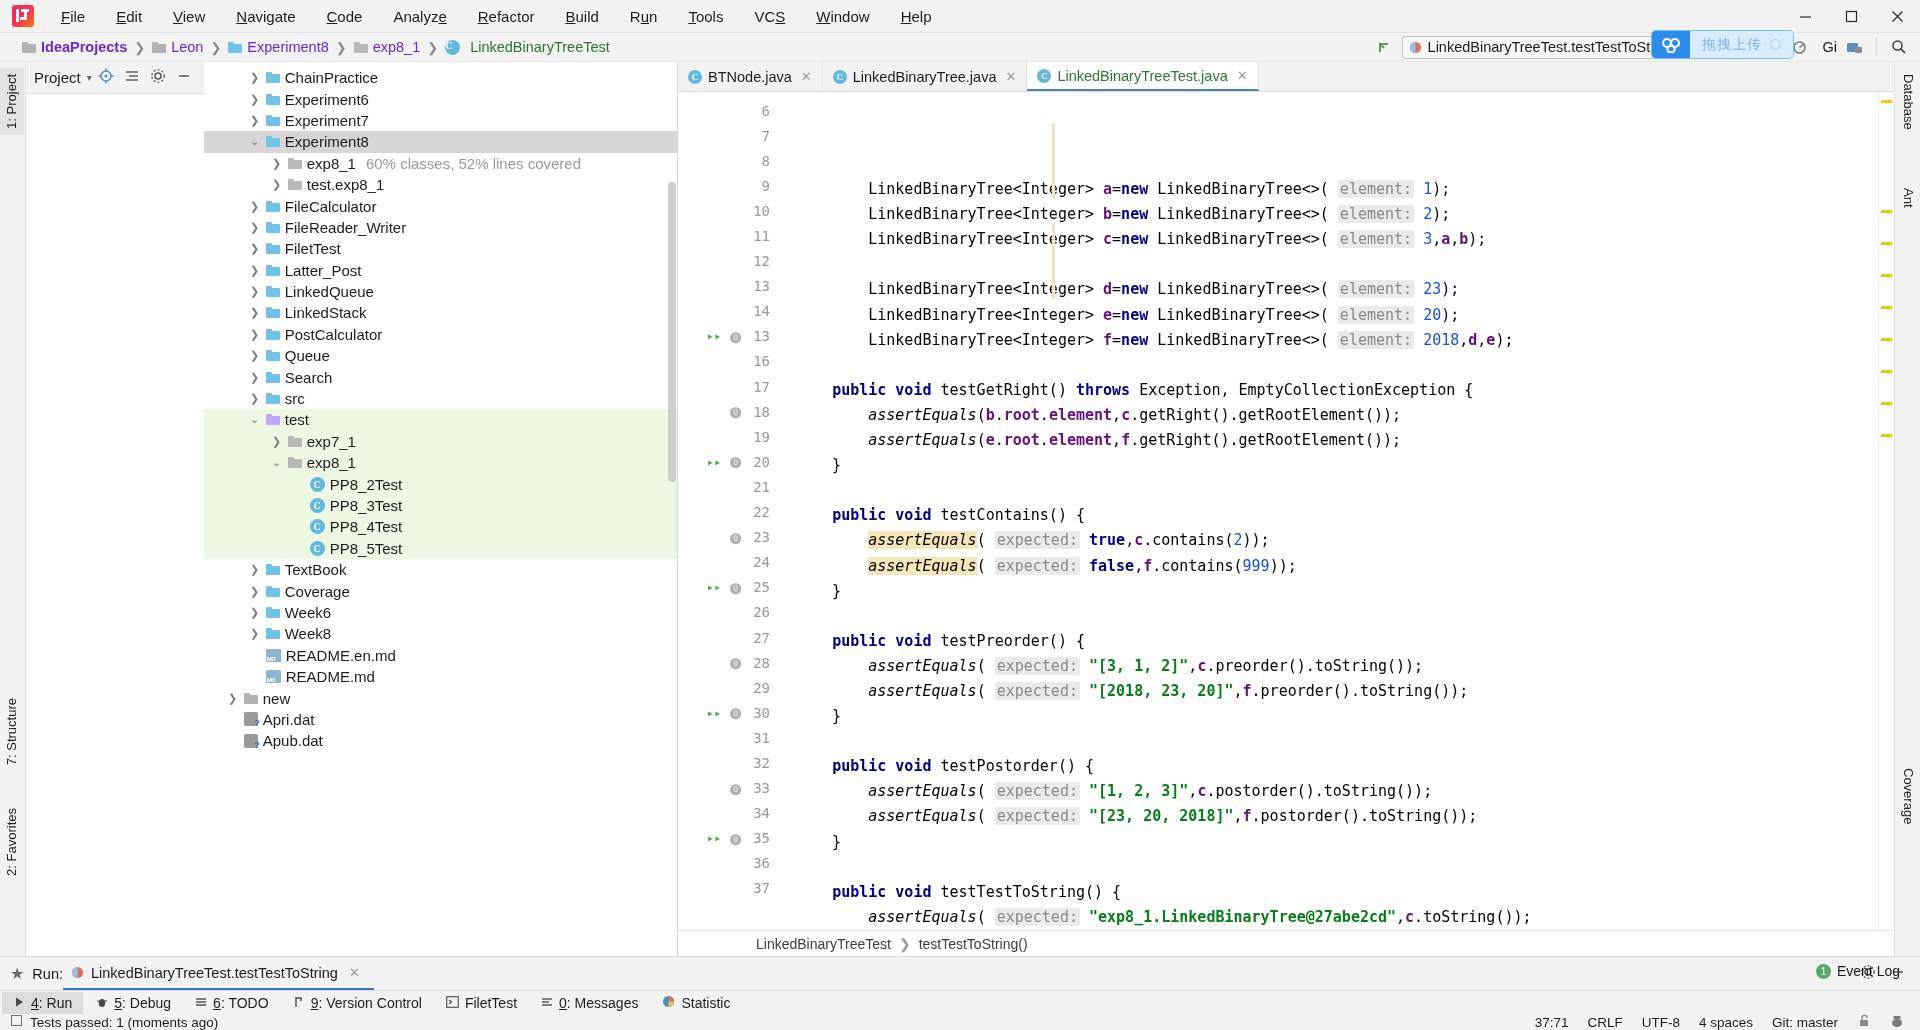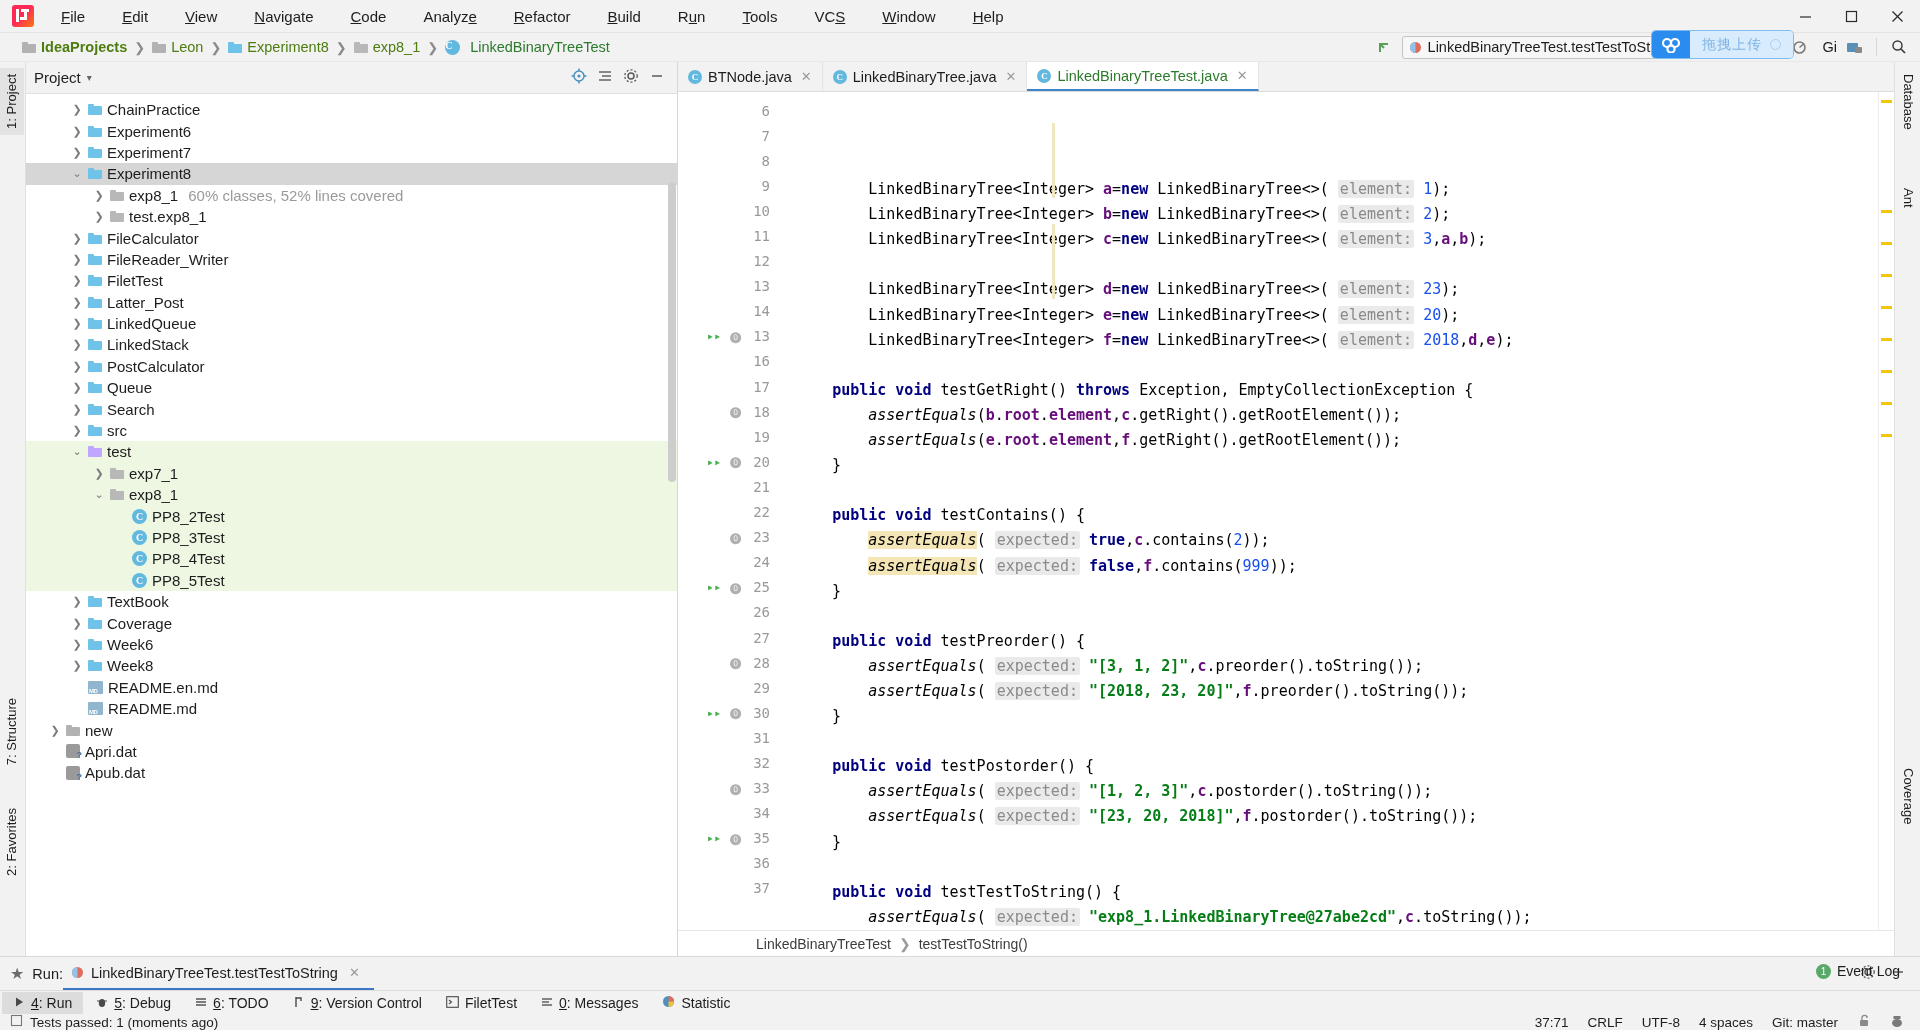--- a/index.html
+++ b/index.html
@@ -18,40 +18,40 @@
     position: absolute; top:0; left:0; width:1920px; height:33px;
     background:#f2f2f2; display:flex; align-items:center;
     border-bottom:1px solid #e4e4e4;
   }
   .ij-logo { width:22px; height:22px; margin-left:12px; margin-right:10px; position:relative; }
   .ij-logo .sq { position:absolute; inset:0; background:linear-gradient(135deg,#fe2857 0%,#fe2857 45%,#f97a12 100%); border-radius:3px;}
   .ij-logo .bar { position:absolute; left:4px; top:4px; width:3px; height:13px; background:#fff;}
   .ij-logo .j { position:absolute; left:9px; top:4px; width:8px; height:3px; background:#fff;}
   .ij-logo .j2 { position:absolute; left:12px; top:4px; width:3px; height:11px; background:#fff;}
   .ij-logo .j3 { position:absolute; left:8px; top:12px; width:7px; height:3px; background:#fff;}
-  .menubar { display:flex; align-items:center; gap:15px; margin-left:6px; }
+  .menubar { display:flex; align-items:center; gap:9px; margin-left:6px; }
   .menu-item {
     padding:4px 11px; font-size:15px; color:#1d1d1d; cursor:default; white-space:nowrap;
   }
   .menu-item u { text-decoration: underline; }
   .win-title {
     position:absolute; left:0; right:0; text-align:center; font-size:14.5px; color:#3c3c3c;
     pointer-events:none;
   }
   .win-controls { position:absolute; right:0; top:0; height:33px; display:flex; align-items:center; }
   .win-btn { width:46px; height:33px; display:flex; align-items:center; justify-content:center; font-size:16px; color:#2b2b2b;}
   .win-btn svg { display:block; }
 
   
   .navbar {
     position:absolute; top:33px; left:0; width:1920px; height:29px;
     background:#f2f2f2; display:flex; align-items:center; padding-left:22px;
     border-bottom:1px solid #e8e8e8;
   }
-  .crumb { display:flex; align-items:center; font-size:14.5px; color:#4d7c0f; }
+  .crumb { display:flex; align-items:center; font-size:14.5px; color:#6d28d9; }
   .crumb .ico { margin-right:5px; display:inline-block; }
   .crumb.b { font-weight:bold; }
   .crumb-sep { margin:0 7px; color:#8a8a8a; font-size:13px; }
   .crumb.green { color:#2c7a2c; }
   .folder-ico { width:14px; height:11px; position:relative; display:inline-block; }
   .folder-ico::before{content:"";position:absolute;left:0;top:2px;width:14px;height:9px;background:#6fc3e8;border-radius:1px;}
   .folder-ico::after{content:"";position:absolute;left:0;top:0px;width:6px;height:3px;background:#6fc3e8;border-radius:1px;}
   .folder-ico.grey::before{background:#b2b2b2;}
   .folder-ico.grey::after{background:#b2b2b2;}
   .folder-ico.pkg::before{background:#b8b8b8;}
@@ -97,21 +97,21 @@
     font-size:13px; color:#1d1d1d; white-space:nowrap; padding:6px 5px;
   }
   .vtab.sel{background:#e3e3e3;}
   .rightstrip{
     width:26px; height:894px; background:#f2f2f2; border-left:1px solid #e0e0e0; position:relative;
   }
 
   
   .project{
     width:652px; height:894px; background:#fff; border-right:1px solid #d6d6d6;
-    display:flex; flex-direction:column; position:relative;
+    display:flex; position:relative;
   }
   .project-hdr{
     height:32px; background:#f2f2f2; display:flex; align-items:center; padding:0 8px;
     border-bottom:1px solid #e2e2e2; gap:6px;
   }
   .project-hdr .title{font-size:15px;}
   .project-hdr .caret{font-size:10px;color:#666;}
   .hdr-actions{margin-left:auto;display:flex;align-items:center;gap:10px;padding-right:4px;}
   .tree{flex:1;overflow:hidden;padding-top:5px;font-size:15px;}
   .trow{

